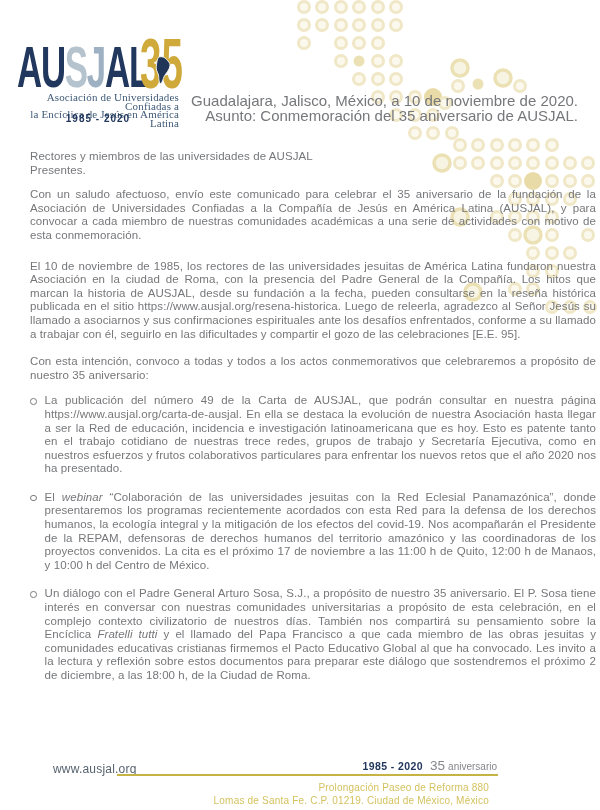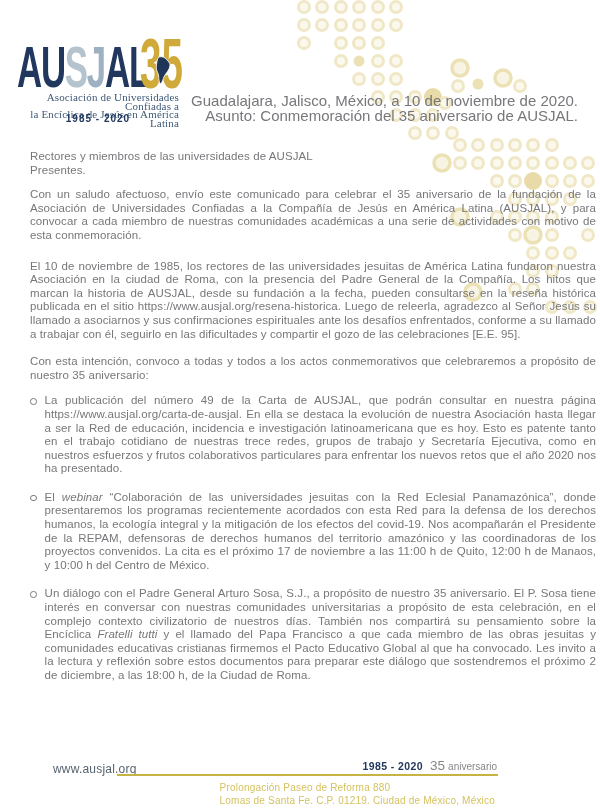--- a/index.html
+++ b/index.html
@@ -52,21 +52,21 @@
   }
   .footer-rule{
     position:absolute;left:117px;top:774px;width:381px;height:2px;
     background:#c7b244;z-index:1;
   }
   .footer-anniv{position:absolute;top:756px;right:103px;z-index:1;white-space:nowrap;}
   .footer-anniv .years{font-size:10.5px;font-weight:bold;color:#22375c;letter-spacing:.4px;}
   .footer-anniv .num{font-size:13.5px;color:#85868a;margin-left:7px;}
   .footer-anniv .lbl{font-size:10px;color:#85868a;margin-left:3px;}
   .footer-address{
-    position:absolute;top:781px;right:105px;z-index:1;
+    position:absolute;top:781px;right:111px;z-index:1;text-align:right;
     font-size:10px;line-height:13px;color:#d5c25f;letter-spacing:.2px;
   }
 </style>
 </head>
 <body>
 
 <div class="page">
 
   <svg class="dots" width="600" height="330">
       <circle cx="304" cy="7" r="5.5" fill="#fbf8ec" stroke="#efe6c3" stroke-width="3"></circle>

